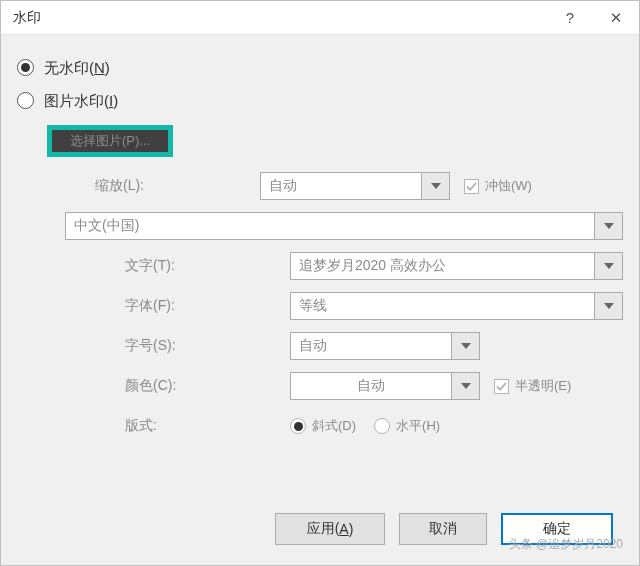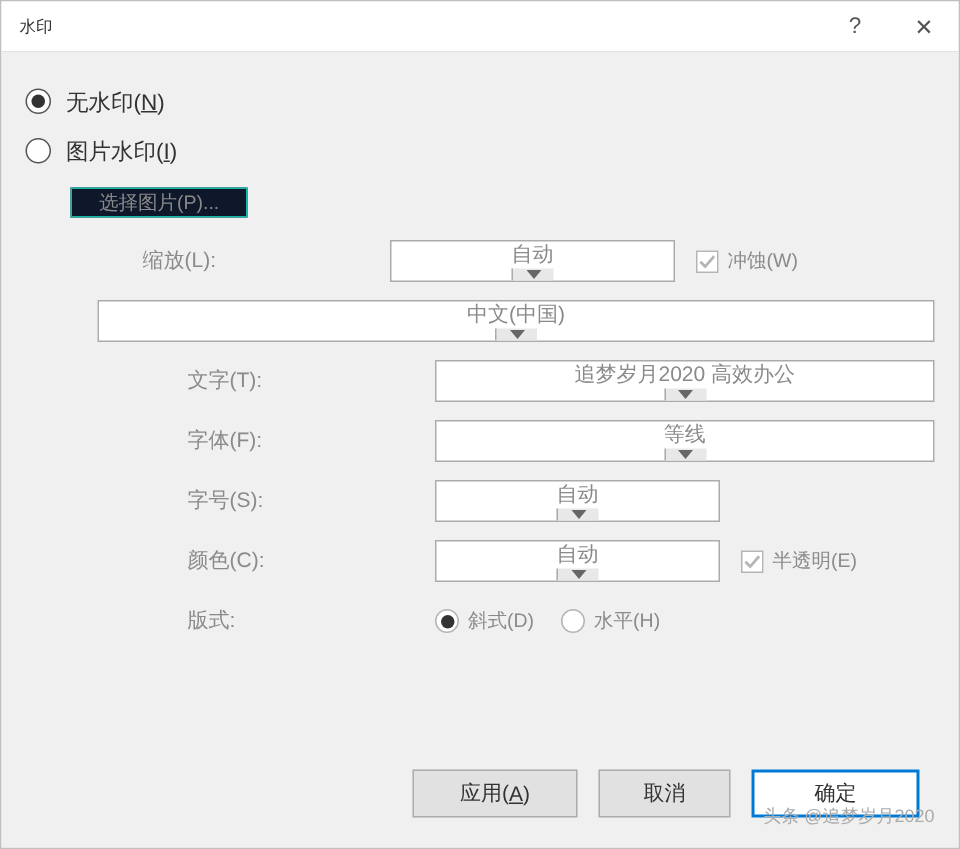--- a/index.html
+++ b/index.html
@@ -18,21 +18,21 @@
   position: relative;
 }
 .titlebar {
   height: 34px;
   display: flex;
   align-items: center;
   padding: 0 0 0 12px;
   background: #fff;
   border-bottom: 1px solid #e3e3e3;
 }
-.titlebar-title { flex: 1; font-size: 11px; }
+.titlebar-title { flex: 1; font-size: 14px; }
 .titlebar-btn {
   width: 46px; height: 34px;
   display: flex; align-items: center; justify-content: center;
   font-size: 15px; color: #555;
 }
 .body { background: #f0f0f0; padding: 24px 16px 0 16px; height: calc(100% - 34px); position: relative; }
 .radio-row { display: flex; margin-bottom: 14px; }
 .radio {
   width: 17px; height: 17px; border-radius: 50%;
   border: 1px solid #555; margin-right: 10px;
@@ -40,34 +40,34 @@
   background: #fff;
 }
 .radio.checked::after {
   content: ""; width: 9px; height: 9px; border-radius: 50%; background: #333;
 }
 .radio.disabled { border-color: #b5b5b5; }
 .rlabel { font-size: 15px; }
 .underline { text-decoration: underline; }
 .indent { margin-left: 30px; }
 .btn-sel {
-  height: 20px; padding: 0 18px;
-  background: #0f172a; border: 1px solid #14b8a6;
+  height: 32px; padding: 0 18px;
+  background: #404040; border: 5px solid #14b8a6;
   color: #8a8a8a; display: inline-flex; align-items: center;
   margin-bottom: 14px;
 }
 .form-row {
   display: flex; align-items: center; height: 30px; margin-bottom: 10px; margin-left: 48px;
 }
 .form-row.disabled { color: #8a8a8a; }
 .flabel { width: 165px; font-size: 14px; }
 .flabel.indent { padding-left: 30px; width: 195px; }
 .combo {
   height: 28px; border: 1px solid #ababab; background: #fff;
-  display: flex; align-items: center; position: relative; flex-direction: column;
+  display: flex; align-items: center; position: relative;
 }
 .combo.disabled { color: #8a8a8a; }
 .combo-text { flex: 1; padding: 0 8px; font-size: 14px; }
 .combo-text.center { text-align: center; }
 .combo-arrow {
   width: 28px; height: 100%; border-left: 1px solid #ababab;
   display: flex; align-items: center; justify-content: center;
   background: #e8e8e8;
 }
 .combo-arrow svg { width: 10px; height: 6px; }

